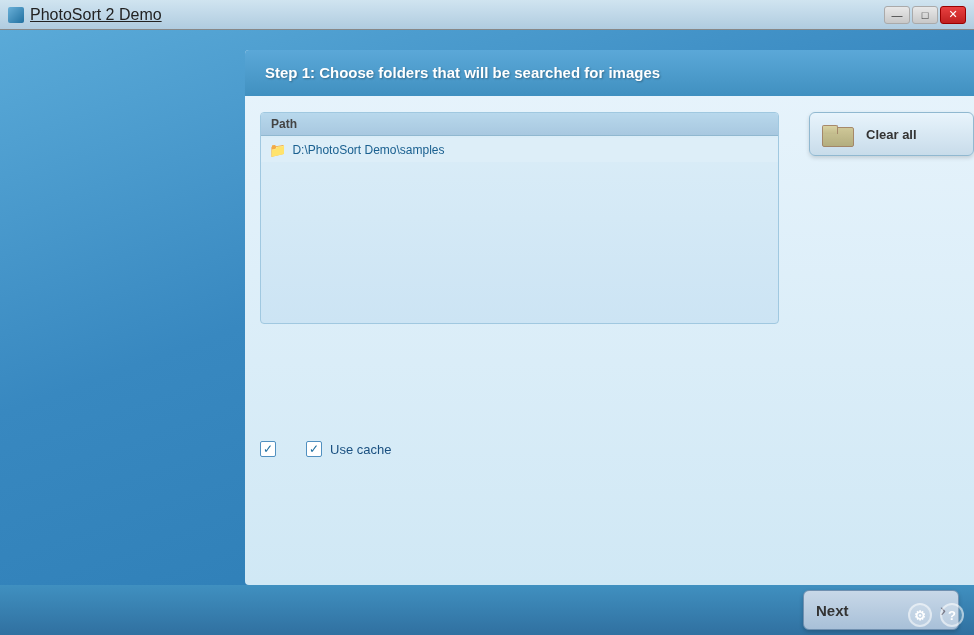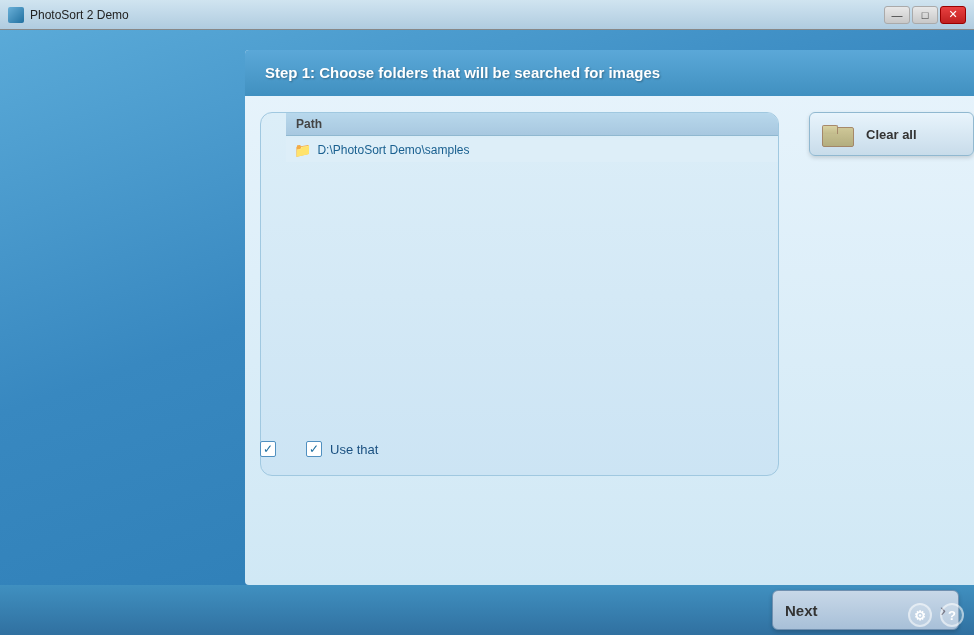--- a/index.html
+++ b/index.html
@@ -26,22 +26,23 @@
       align-items: center;
       gap: 6px;
     }
     .titlebar-icon {
       width: 16px;
       height: 16px;
       background: linear-gradient(135deg, #6ab0d8, #2070a0);
       border-radius: 2px;
     }
     .titlebar-title {
-      font-size: 12px;
+      font-size: 16px;
       color: #222;
+      text-decoration: underline;
     }
     .titlebar-controls {
       display: flex;
       gap: 2px;
     }
     .titlebar-btn {
       width: 26px;
       height: 18px;
       display: flex;
       align-items: center;
@@ -98,24 +99,23 @@
       left: 0;
       right: 180px;
       bottom: 60px;
       padding: 10px 15px;
     }
 
     
     .folder-list-container {
       background: linear-gradient(to bottom, #dceef8, #cce4f4);
       border: 1px solid #a0c8e0;
-      border-radius: 12px;
-      height: 364px;
+      border-radius: 4px;
+      height: 212px;
       overflow: hidden;
-      padding-left: 25px;
     }
     .folder-list-header {
       background: linear-gradient(to bottom, #b8d8ec, #a8c8e0);
       padding: 4px 10px;
       font-size: 12px;
       font-weight: bold;
       color: #444;
       border-bottom: 1px solid #90b8d0;
     }
     .folder-list-body {
@@ -328,21 +328,21 @@
       background: linear-gradient(to bottom, #4090c0, #3070a0);
       display: flex;
       align-items: center;
       justify-content: flex-end;
       padding: 0 15px;
       gap: 10px;
     }
 
     
     .next-btn {
-      width: 187px;
+      width: 156px;
       height: 40px;
       background: linear-gradient(to bottom, #c8d8e8, #a8c0d8);
       border: 1px solid #7090b0;
       border-radius: 6px;
       display: flex;
       align-items: center;
       justify-content: space-between;
       padding: 0 12px;
       cursor: pointer;
       box-shadow: 0 2px 4px rgba(0,0,0,0.2);
@@ -430,21 +430,21 @@
           </div>
         </div>
       </div>
 
       <div class="checkboxes-area">
         <div class="checkbox-item">
           <div class="checkbox-box">✓</div>
         </div>
         <div class="checkbox-item">
           <div class="checkbox-box">✓</div>
-          <span class="checkbox-label">Use that</span>
+          <span class="checkbox-label">Use cache</span>
         </div>
       </div>
     </div>
 
     <div class="buttons-panel">
 
 
 
       <button class="action-btn">
         <div class="btn-icon">

